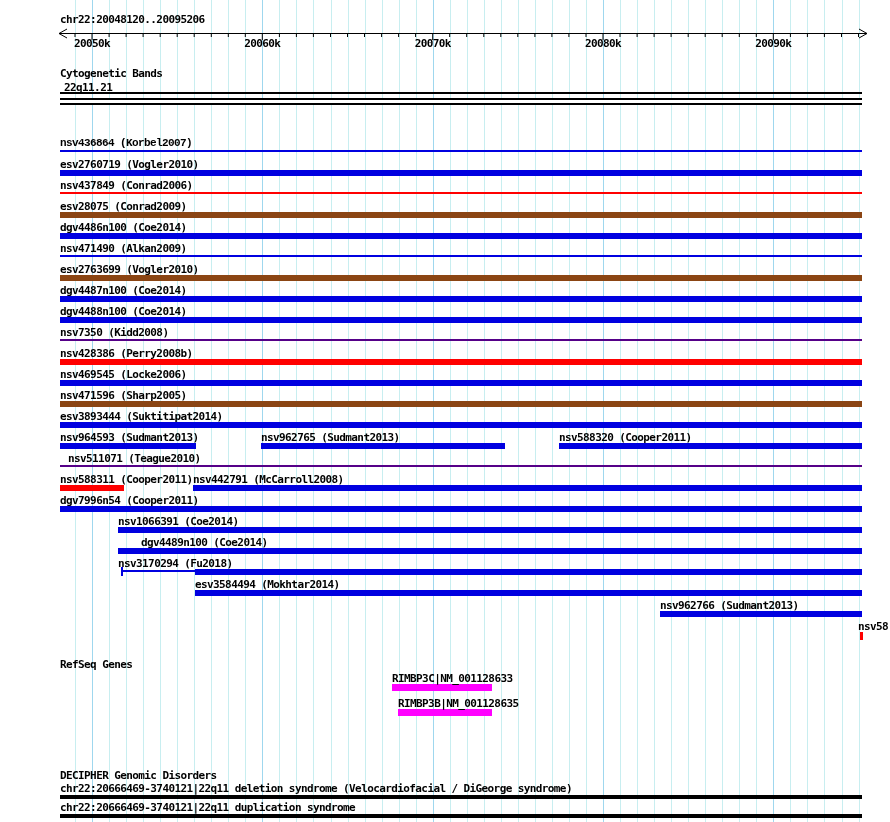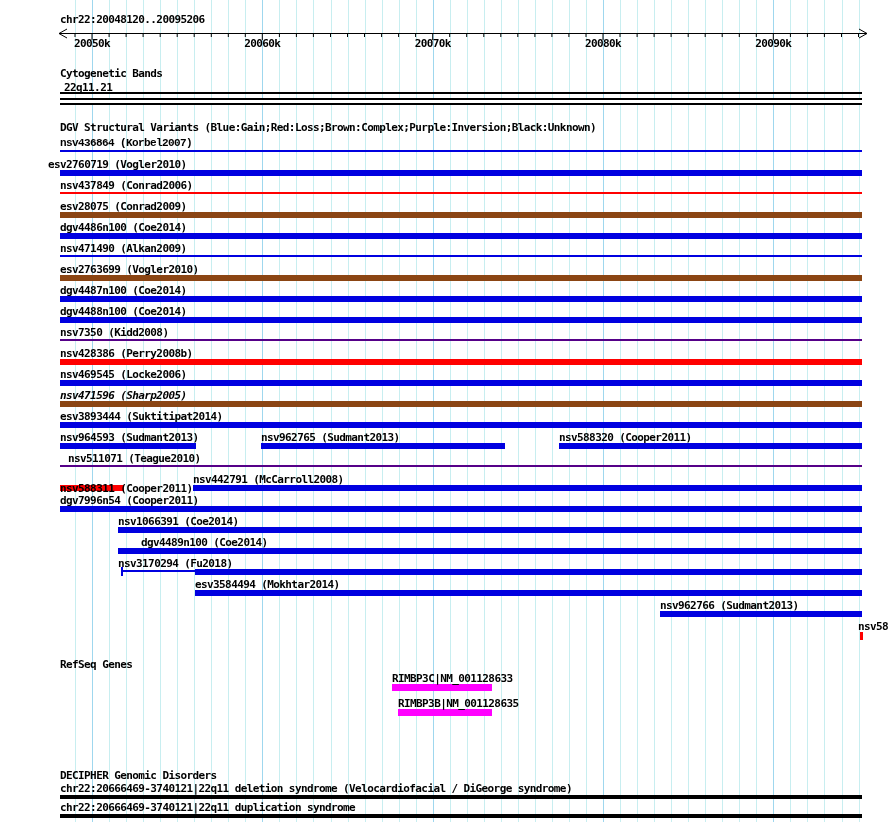--- a/index.html
+++ b/index.html
@@ -126,25 +126,24 @@
       <text x="603.0" y="47" text-anchor="middle" fill="#000">20080k</text>
       <text x="773.3" y="47" text-anchor="middle" fill="#000">20090k</text>
     </svg>
 
   <div class="lbl" style="left:60px;top:67px">Cytogenetic Bands</div>
   <div class="lbl" style="left:64px;top:81px">22q11.21</div>
   <div class="trackline" style="left:60px;top:92px;width:802px;height:2px"></div>
   <div class="bar" style="left:60px;top:98px;width:802px;height:7px;box-sizing:border-box;
        border-top:2px solid #000;border-bottom:2px solid #000;background:#fff"></div>
 
-  <div class="lbl" style="left:60px;top:121px">DGV Structural Variants (Blue:Gain;Red:Loss;Brown:Complex;Purple:Inversion;Black:Unknown)</div>
   <div id="dgv">
       <div class="lbl" style="left: 60px; top: 137px; font-family: Liberation Mono, monospace;">nsv436864 (Korbel2007)</div>
       <div style="position: absolute; left: 60px; top: 150px; width: 802px; height: 2px; background: rgb(0, 0, 224); z-index: 1;"></div>
-      <div class="lbl" style="left: 48px; top: 158px; text-align: right;">esv2760719 (Vogler2010)</div>
+      <div class="lbl" style="left: 60px; top: 158px; text-align: right;">esv2760719 (Vogler2010)</div>
       <div style="position: absolute; left: 60px; top: 170px; width: 802px; height: 6px; background: rgb(0, 0, 224); z-index: 1;"></div>
       <div class="lbl" style="left: 60px; top: 179px;">nsv437849 (Conrad2006)</div>
       <div style="position: absolute; left: 60px; top: 192px; width: 802px; height: 2px; background: rgb(255, 0, 0); z-index: 1;"></div>
       <div class="lbl" style="left: 60px; top: 200px;">esv28075 (Conrad2009)</div>
       <div style="position: absolute; left: 60px; top: 212px; width: 802px; height: 6px; background: rgb(139, 69, 19); z-index: 1;"></div>
       <div class="lbl" style="left: 60px; top: 221px;">dgv4486n100 (Coe2014)</div>
       <div style="position: absolute; left: 60px; top: 233px; width: 802px; height: 6px; background: rgb(0, 0, 224); z-index: 1;"></div>
       <div class="lbl" style="left: 60px; top: 242px; text-align: right;">nsv471490 (Alkan2009)</div>
       <div style="position: absolute; left: 60px; top: 255px; width: 802px; height: 2px; background: rgb(0, 0, 224); z-index: 1;"></div>
       <div class="lbl" style="left: 60px; top: 263px;">esv2763699 (Vogler2010)</div>
@@ -152,33 +151,33 @@
       <div class="lbl" style="left: 60px; top: 284px;">dgv4487n100 (Coe2014)</div>
       <div style="position: absolute; left: 60px; top: 296px; width: 802px; height: 6px; background: rgb(0, 0, 224); z-index: 1;"></div>
       <div class="lbl" style="left: 60px; top: 305px;">dgv4488n100 (Coe2014)</div>
       <div style="position: absolute; left: 60px; top: 317px; width: 802px; height: 6px; background: rgb(0, 0, 224); z-index: 1;"></div>
       <div class="lbl" style="left: 60px; top: 326px;">nsv7350 (Kidd2008)</div>
       <div style="position: absolute; left: 60px; top: 339px; width: 802px; height: 2px; background: rgb(85, 0, 136); z-index: 1;"></div>
       <div class="lbl" style="left: 60px; top: 347px;">nsv428386 (Perry2008b)</div>
       <div style="position: absolute; left: 60px; top: 359px; width: 802px; height: 6px; background: rgb(255, 0, 0); z-index: 1;"></div>
       <div class="lbl" style="left: 60px; top: 368px;">nsv469545 (Locke2006)</div>
       <div style="position: absolute; left: 60px; top: 380px; width: 802px; height: 6px; background: rgb(0, 0, 224); z-index: 1;"></div>
-      <div class="lbl" style="left: 60px; top: 389px; font-style: italic;">nsv471596 (Sharp2005)</div>
+      <div class="lbl" style="left: 60px; top: 389px;">nsv471596 (Sharp2005)</div>
       <div style="position: absolute; left: 60px; top: 401px; width: 802px; height: 6px; background: rgb(139, 69, 19); z-index: 1;"></div>
       <div class="lbl" style="left: 60px; top: 410px;">esv3893444 (Suktitipat2014)</div>
       <div style="position: absolute; left: 60px; top: 422px; width: 802px; height: 6px; background: rgb(0, 0, 224); z-index: 1;"></div>
       <div class="lbl" style="left: 60px; top: 431px;">nsv964593 (Sudmant2013)</div>
       <div style="position: absolute; left: 60px; top: 443px; width: 136px; height: 6px; background: rgb(0, 0, 224); z-index: 1;"></div>
       <div class="lbl" style="left: 261px; top: 431px;">nsv962765 (Sudmant2013)</div>
       <div style="position: absolute; left: 261px; top: 443px; width: 244px; height: 6px; background: rgb(0, 0, 224); z-index: 1;"></div>
       <div class="lbl" style="left: 559px; top: 431px;">nsv588320 (Cooper2011)</div>
       <div style="position: absolute; left: 559px; top: 443px; width: 303px; height: 6px; background: rgb(0, 0, 224); z-index: 1;"></div>
       <div class="lbl" style="left: 60px; top: 452px; margin-left: 8px;">nsv511071 (Teague2010)</div>
       <div style="position: absolute; left: 60px; top: 465px; width: 802px; height: 2px; background: rgb(85, 0, 136); z-index: 1;"></div>
-      <div class="lbl" style="left: 60px; top: 473px; margin-top: 9px;">nsv588311 (Cooper2011)</div>
+      <div class="lbl" style="left: 60px; top: 473px;">nsv588311 (Cooper2011)</div>
       <div style="position: absolute; left: 60px; top: 485px; width: 64px; height: 6px; background: rgb(255, 0, 0); z-index: 1;"></div>
       <div class="lbl" style="left: 193px; top: 473px;">nsv442791 (McCarroll2008)</div>
       <div style="position: absolute; left: 193px; top: 485px; width: 669px; height: 6px; background: rgb(0, 0, 224); z-index: 1;"></div>
       <div class="lbl" style="left: 60px; top: 494px;">dgv7996n54 (Cooper2011)</div>
       <div style="position: absolute; left: 60px; top: 506px; width: 802px; height: 6px; background: rgb(0, 0, 224); z-index: 1;"></div>
       <div class="lbl" style="left: 118px; top: 515px;">nsv1066391 (Coe2014)</div>
       <div style="position: absolute; left: 118px; top: 527px; width: 744px; height: 6px; background: rgb(0, 0, 224); z-index: 1;"></div>
       <div class="lbl" style="left: 118px; top: 536px; margin-left: 23px;">dgv4489n100 (Coe2014)</div>
       <div style="position: absolute; left: 118px; top: 548px; width: 744px; height: 6px; background: rgb(0, 0, 224); z-index: 1;"></div>
       <div class="lbl" style="left: 118px; top: 557px;">nsv3170294 (Fu2018)</div>

